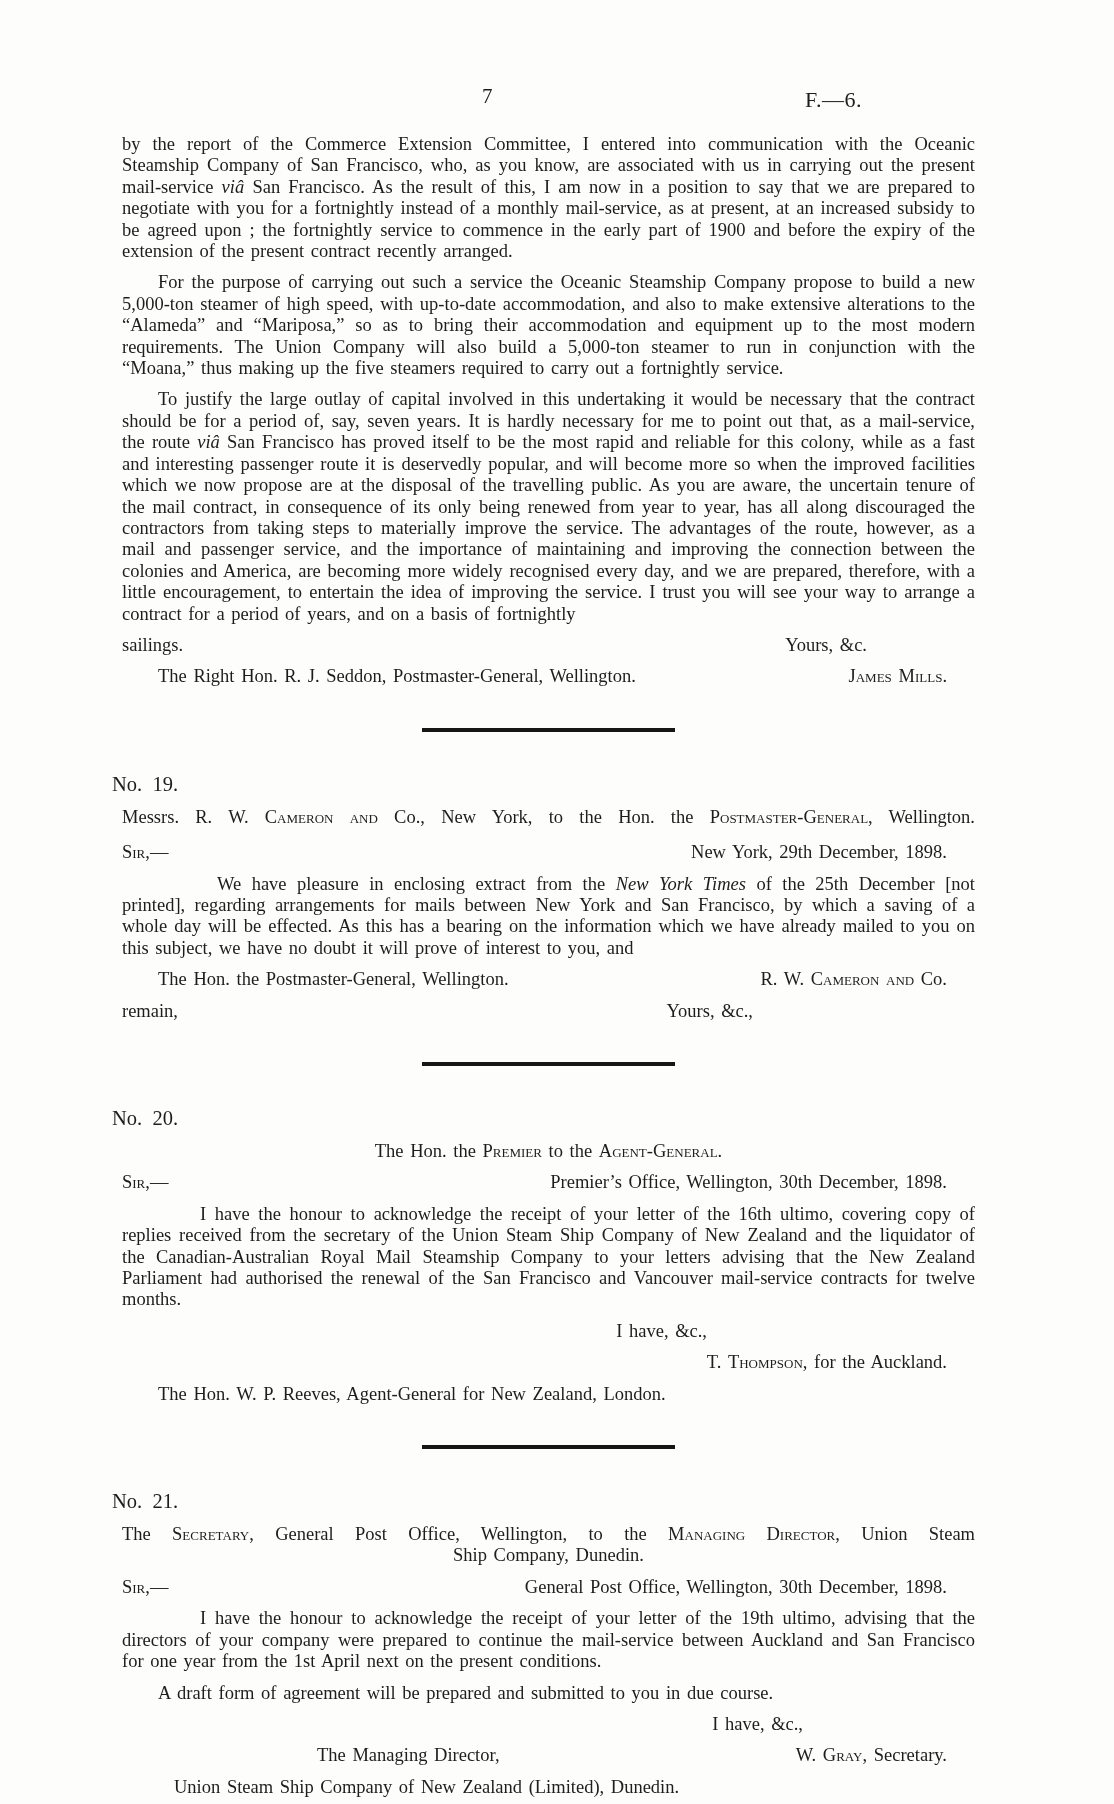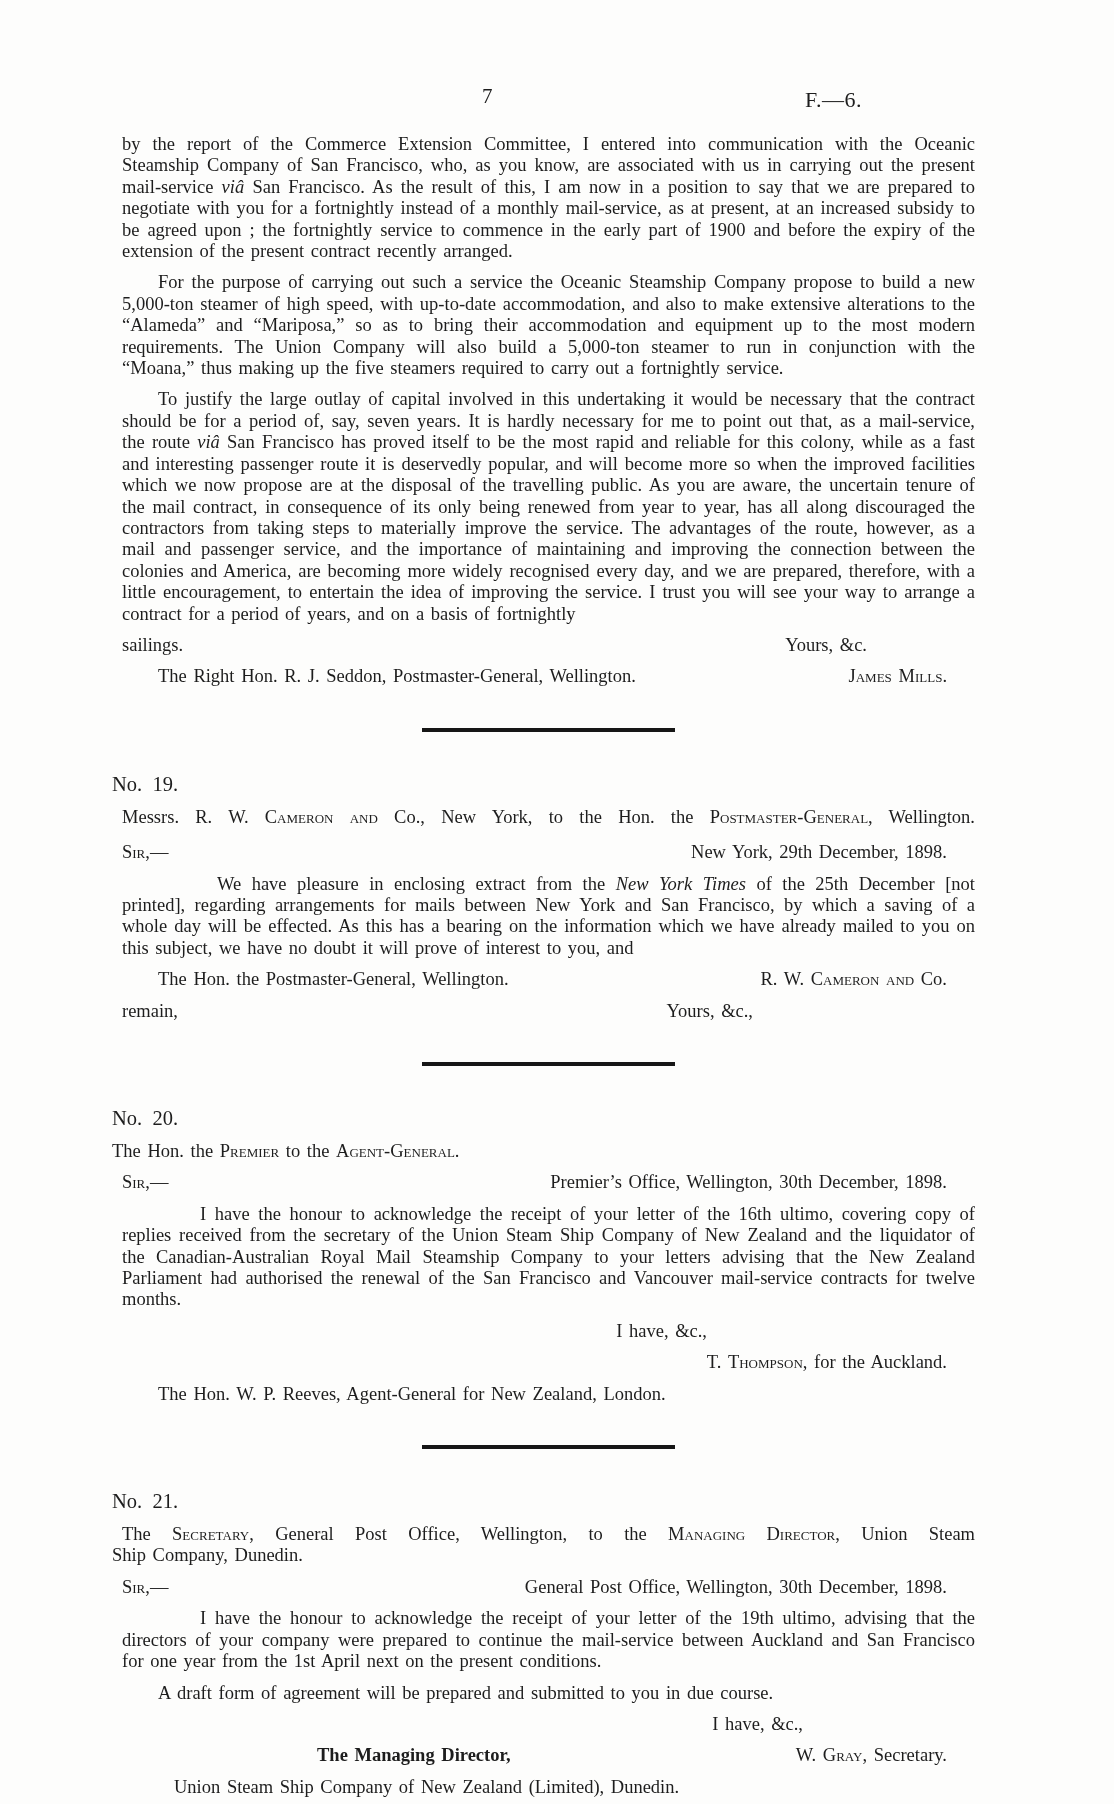--- a/index.html
+++ b/index.html
@@ -19,36 +19,36 @@
   .para, .row {
     font-size:18.5px; line-height:21.4px; word-spacing:2px;
     margin:10px; text-align:justify;
   }
   .ind   { text-indent:36px; }
   .ind-md{ text-indent:78px; }
   .ind-lg{ text-indent:95px; }
   .row { display:flex; justify-content:space-between; text-align:right; }
   .row .pl36  { padding-left:36px; }
   .row .pl52  { padding-left:52px; }
-  .row .pl195 { padding-left:195px;font-weight:bold; }
+  .row .pl195 { padding-left:195px; }
   .pr28  { padding-right:28px; }
   .pr108 { padding-right:108px; }
   .pr172 { padding-right:172px; }
   .pr222 { padding-right:222px; }
   .pr268 { padding-right:268px; }
   .right-only { justify-content:flex-end; }
   .st-i  { font-style:italic; }
   .st-sc { font-variant:small-caps; }
   
   .divider { width:253px; height:4px; background:#161616; margin:40px auto; }
   .no-heading {
     font-size:20.5px; font-weight:normal;
     margin:0 0 11px 0; line-height:24px; word-spacing:2px;
   }
-  .subject { margin:0 0 5px 0; }
+  .subject { margin:0 0 5px 0; text-align:center; }
   .subject-just { text-align:justify; text-align-last:justify; margin-bottom:0; }
   .gap4 { height:4px; }
 </style>
 </head>
 <body>
 
 <div class="sheet">
 
   <div class="hdr">
     <span class="pnum">7</span>

